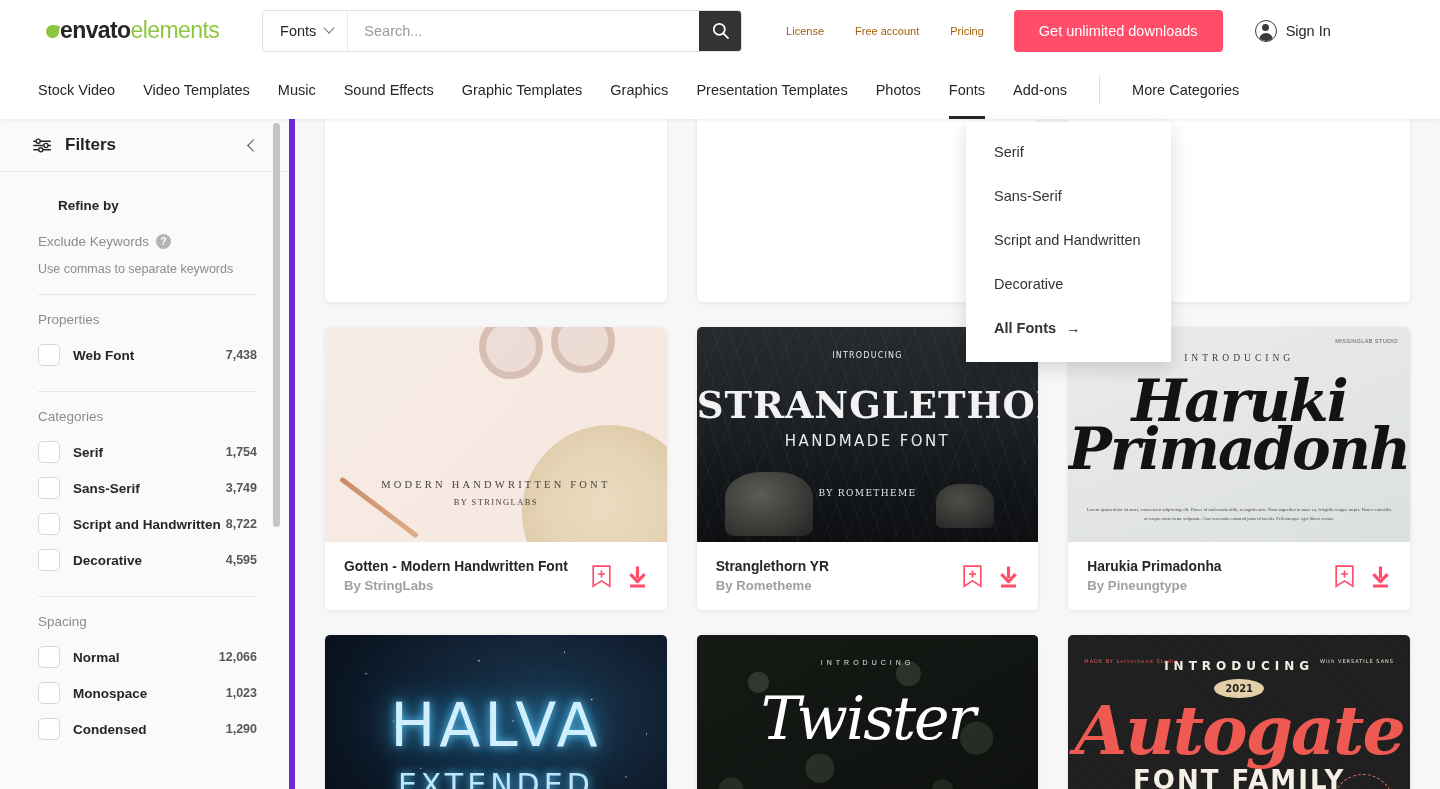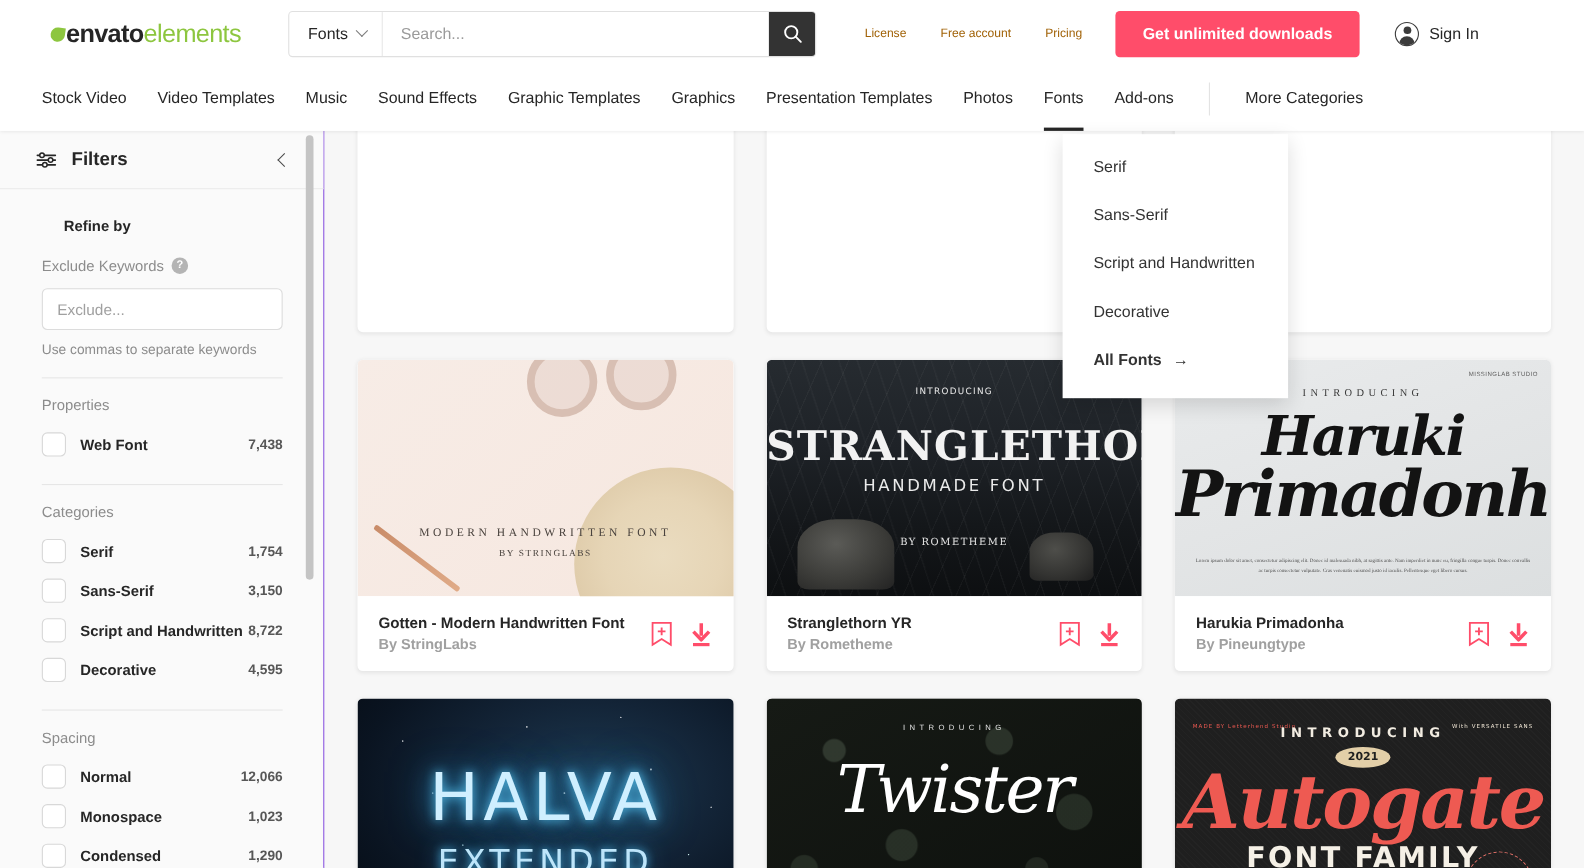--- a/index.html
+++ b/index.html
@@ -89,21 +89,21 @@
   .hnav a {
     font-size: 11px; color: #a16207;
     text-decoration: none; cursor: pointer;
     white-space: nowrap;
     text-align: center;
   }
   .cta {
     margin-left: 30px;
     background: #ff4d6a;
     color: #fff;
-    font-size: 14.5px; font-weight: 700;
+    font-size: 14.5px; font-weight: 400;
     border: none; border-radius: 4px;
     height: 42px; padding: 0 25px;
     cursor: pointer;
     white-space: nowrap;
     font-family: "Liberation Sans", sans-serif;
   }
   .signin {
     display: flex; align-items: center; gap: 9px;
     margin-left: 32px; cursor: pointer;
     white-space: nowrap;
@@ -184,21 +184,21 @@
   .body {
     display: flex;
     height: 670px;
     background: #f7f7f7;
   }
 
   
   .sidebar {
     width: 295px;
     background: #fafafa;
-    border-right: 1px solid #6d28d9;
+    border-right: 6px solid #6d28d9;
     display: flex; flex-direction: column;
     position: relative;
     flex: 0 0 295px;
   }
   .filters-head {
     height: 53px;
     display: flex; align-items: center;
     padding: 0 28px 0 33px;
     border-bottom: 1px solid #ececec;
     background: #fafafa;
@@ -448,21 +448,21 @@
   .t-haruki .intro {
     position:absolute; left:0;right:0; top:26px; text-align:center;
     font-family:"Liberation Serif", serif;
     font-size:9.5px; letter-spacing:4px; color:#3c3c3c;
   }
   .t-haruki .l1, .t-haruki .l2 {
     position:absolute; left:0;right:0; text-align:center;
     font-family:"DejaVu Serif", serif; font-style:italic; font-weight:700;
     color:#131313; white-space:nowrap;
   }
-  .t-haruki .l1 { top:40px; font-size:50px; letter-spacing:-2px;}
+  .t-haruki .l1 { top:40px; font-size:58px; letter-spacing:-2px;}
   .t-haruki .l2 { top:88px; font-size:58px; letter-spacing:-2px;}
   .t-haruki .para {
     position:absolute; left:18px; right:18px; bottom:18px;
     font-family:"Liberation Serif", serif;
     font-size:4.6px; line-height:1.95; color:#4a4a4a; text-align:center;
   }
 
   .t-halva {
     width:100%;height:100%;
     background: radial-gradient(ellipse at 62% 36%, #1d3a52 0%, #132437 38%, #0a1421 70%, #050a11 100%);
@@ -663,21 +663,20 @@
       </span>
     </div>
 
     <div class="sb-scroll">
       <div class="refine">Refine by</div>
 
       <div class="sec-label">
         <span>Exclude Keywords</span>
         <span class="helpdot">?</span>
       </div>
-      <input class="exclude-input" type="text" placeholder="Exclude..." style="">
       <div class="hint">Use commas to separate keywords</div>
 
       <div class="hr"></div>
 
       <div class="group-title">Properties</div>
       <div class="frow">
         <span class="cbox"></span>
         <span class="flabel">Web Font</span>
         <span class="fcount">7,438</span>
       </div>
@@ -686,21 +685,21 @@
 
       <div class="group-title">Categories</div>
       <div class="frow">
         <span class="cbox"></span>
         <span class="flabel">Serif</span>
         <span class="fcount">1,754</span>
       </div>
       <div class="frow">
         <span class="cbox"></span>
         <span class="flabel">Sans-Serif</span>
-        <span class="fcount">3,150</span>
+        <span class="fcount">3,749</span>
       </div>
       <div class="frow">
         <span class="cbox"></span>
         <span class="flabel">Script and Handwritten</span>
         <span class="fcount">8,722</span>
       </div>
       <div class="frow">
         <span class="cbox"></span>
         <span class="flabel">Decorative</span>
         <span class="fcount">4,595</span>

